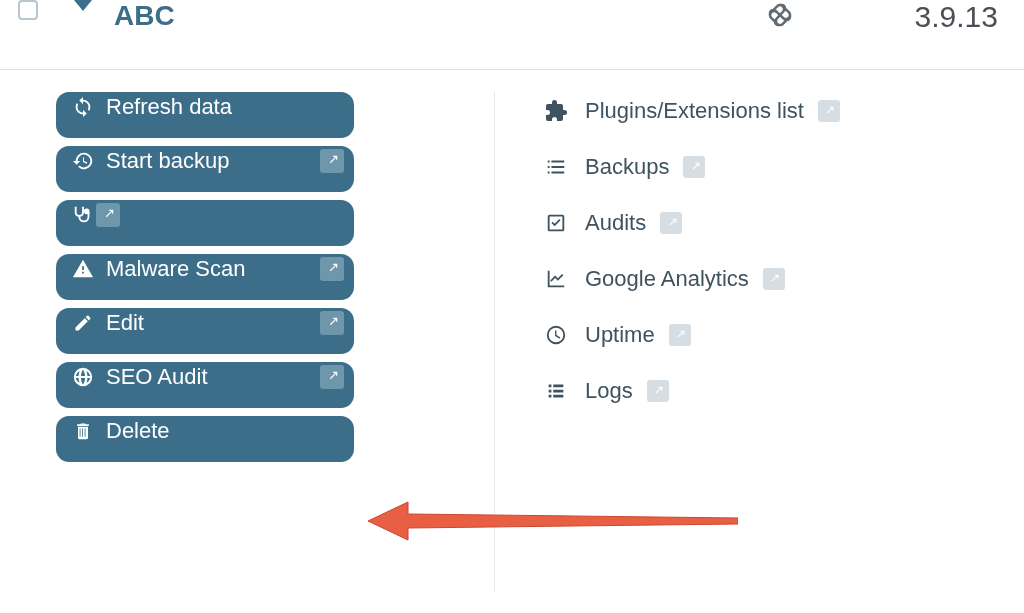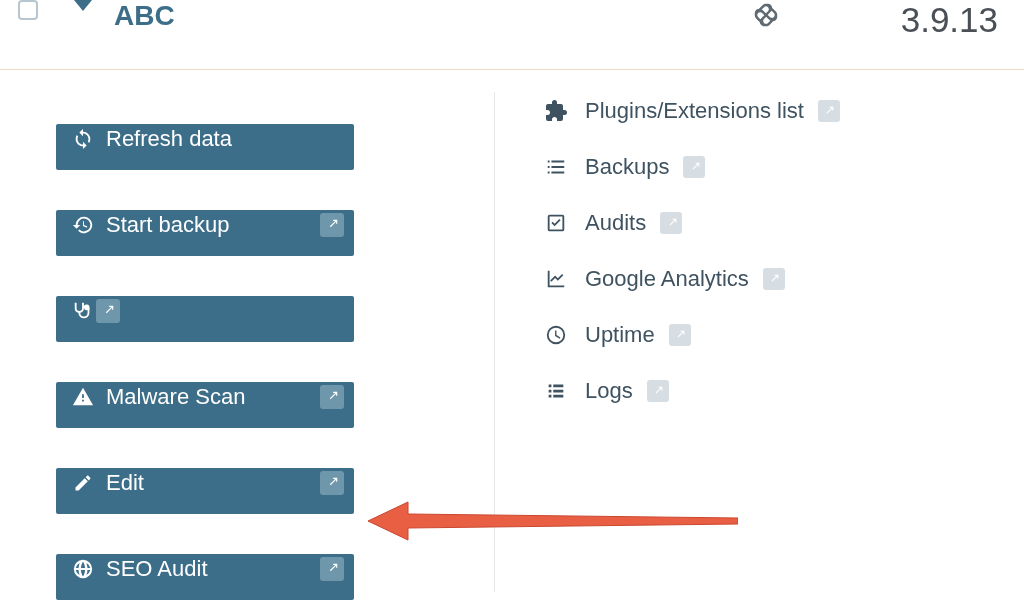--- a/index.html
+++ b/index.html
@@ -42,21 +42,21 @@
     color: #3d6e89;
     flex: 0 0 auto;
   }
   .spacer { flex: 1 1 auto; }
   .cms-icon {
     width: 30px; height: 30px;
     margin-right: 120px;
     color: #606a72;
   }
   .version {
-    font-size: 35px;
+    font-size: 30px;
     color: #4a4f55;
     margin-right: 8px;
   }
 
   
   .main {
     display: flex;
     padding: 22px 20px 0 56px;
     position: relative;
   }
@@ -64,28 +64,27 @@
     flex: 0 0 380px;
     display: flex;
     flex-direction: column;
     gap: 8px;
   }
   .action-btn {
     display: flex;
     align-items: center;
     background: #3d6e89;
     color: #fff;
-    border-radius: 2px;
+    border-radius: 13px;
     height: 46px;
     padding: 0 10px 16px 14px;
     width: 298px;
     font-size: 22px;
     cursor: pointer;
     position: relative;
-    margin-top: 32px;
   }
   .action-icon {
     flex: 0 0 26px;
     width: 26px; height: 26px;
     color: #fff;
     display: inline-flex;
     align-items: center;
     justify-content: center;
   }
   .action-label { margin-left: 10px; flex: 1 1 auto; }
@@ -258,20 +257,28 @@
           </svg>
       </span>
       <span class="action-label">SEO Audit</span>
       <span class="ext-link-badge">
         <svg viewBox="0 0 24 24" width="14" height="14" fill="currentColor">
             <path d="M14 3v2h3.6l-9.3 9.3 1.4 1.4L19 6.4V10h2V3h-7z"></path>
           </svg>
       </span>
     </div>
 
+    <div class="action-btn">
+      <span class="action-icon">
+        <svg viewBox="0 0 24 24" width="20" height="20" fill="currentColor">
+            <path d="M6 7v13a2 2 0 0 0 2 2h8a2 2 0 0 0 2-2V7H6zm3 12H8V9h1v10zm3 0h-1V9h1v10zm3 0h-1V9h1v10zM15.5 4l-1-1h-5l-1 1H5v2h14V4h-3.5z"></path>
+          </svg>
+      </span>
+      <span class="action-label">Delete</span>
+    </div>
 
   </div>
 
   <div class="divider"></div>
 
   <div class="right-col">
 
     <div class="info-row">
       <span class="info-icon">
         <svg viewBox="0 0 24 24" width="24" height="24" fill="currentColor">

